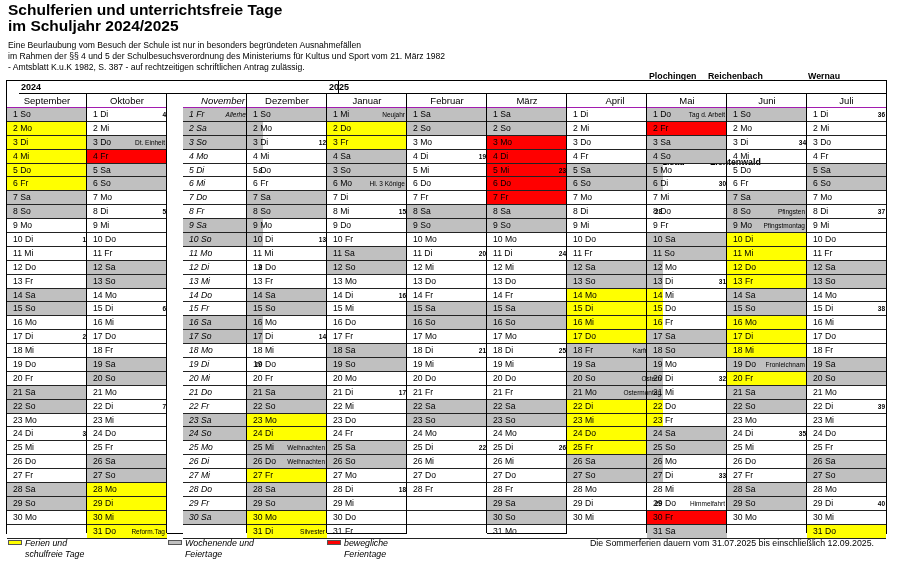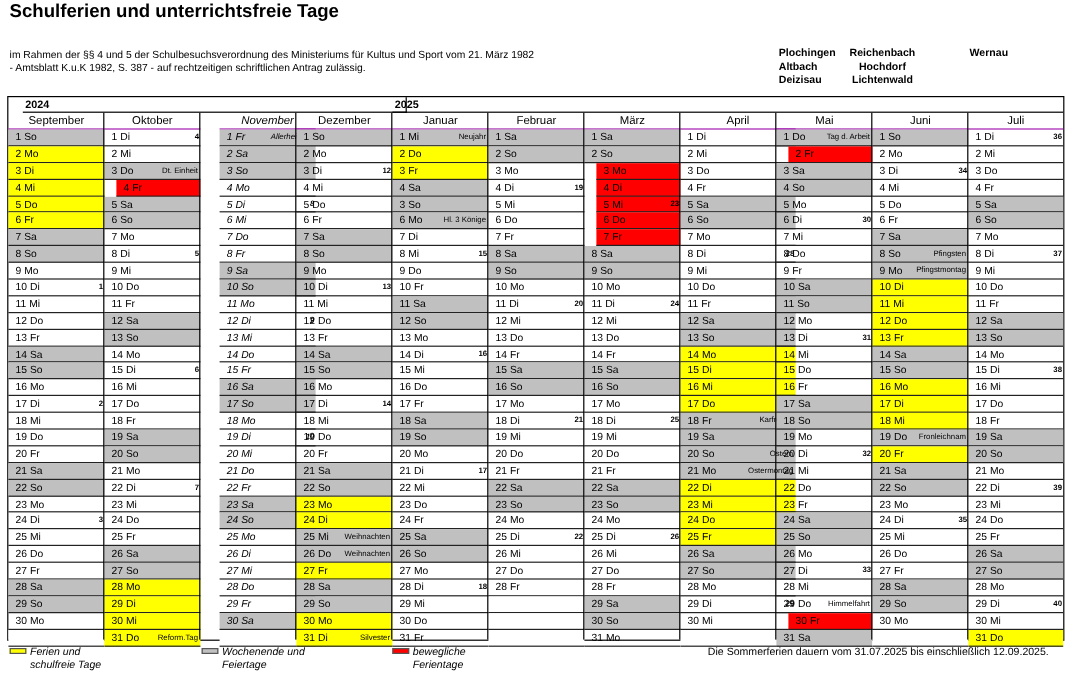--- a/index.html
+++ b/index.html
@@ -1,44 +1,46 @@
 <!DOCTYPE html>
 <html><head>
 <meta charset="utf-8">
 <style>
   html, body { margin:0; padding:0; background:#ffffff; }
   body { width:900px; height:566px; overflow:hidden; position:relative; font-family:"Liberation Sans", sans-serif; color:#000; }
   .title { position:absolute; left:8px; top:2px; font-weight:bold; font-size:15.5px; line-height:16px; }
   .intro { position:absolute; left:8px; top:40px; font-size:8.6px; line-height:11px; }
   .towns { position:absolute; top:39px; font-weight:bold; font-size:8.8px; line-height:11px; }
-  .towns div { white-space:nowrap; }
+  .towns div { white-space:nowrap;margin-top:32px; }
   .cal { position:absolute; left:6px; top:80px; width:881px; height:454px; border:1px solid #000; box-sizing:border-box; }
   .yearrow { position:absolute; left:0; top:0; height:13px; font-weight:bold; font-size:9px; line-height:13px; border-bottom:1px solid #000; box-sizing:border-box; }
   .month { position:absolute; top:13px; width:80px; }
   .mhead { height:14px; border-bottom:1px solid #a21caf; text-align:center; font-size:9.5px; line-height:14px; box-sizing:border-box; }
   .day { height:13.9px; border-bottom:1px solid #222; box-sizing:border-box; position:relative; font-size:8.6px; line-height:13px; padding-left:6px; white-space:nowrap; overflow:hidden; }
   .day.w { background:#c0c0c0; }
   .day.y { background:#ffff00; }
-  .day.r { background:#ff0000;margin-left:10px; }
+  .day.r { background:#ff0000; }
   .day.e { background:#ffffff; }
   .day .nt { position:absolute; right:2px; top:0; font-size:6.5px; line-height:13px; }
   .day .wk { position:absolute; right:1px; top:0; font-size:6.5px; font-weight:bold; line-height:13px; }
   .vline { position:absolute; top:13px; bottom:0; width:1px; background:#000; }
   .legend { position:absolute; top:538px; font-size:8.8px; line-height:11px;font-style:italic; }
   .sw { position:absolute; left:0; top:2px; width:14px; height:5px; border:1px solid #555; box-sizing:border-box; }
   .legend .lt { padding-left:17px; }
   .footnote { position:absolute; right:26px; top:538px; font-size:8.8px; line-height:11px; }
 </style>
 </head>
 <body>
 
 <div class="title">
   <div>Schulferien und unterrichtsfreie Tage</div>
+  <div>im Schuljahr 2024/2025</div>
 </div>
 <div class="intro">
+  <div>Eine Beurlaubung vom Besuch der Schule ist nur in besonders begründeten Ausnahmefällen</div>
   <div>im Rahmen der §§ 4 und 5 der Schulbesuchsverordnung des Ministeriums für Kultus und Sport vom 21. März 1982</div>
   <div>- Amtsblatt K.u.K 1982, S. 387 - auf rechtzeitigen schriftlichen Antrag zulässig.</div>
 </div>
 <div class="towns" style="left:649px;">
   <div>Plochingen</div>
   <div>Altbach</div>
   <div>Deizisau</div>
 </div>
 <div class="towns" style="left:708px;text-align:center;">
   <div>Reichenbach</div>

